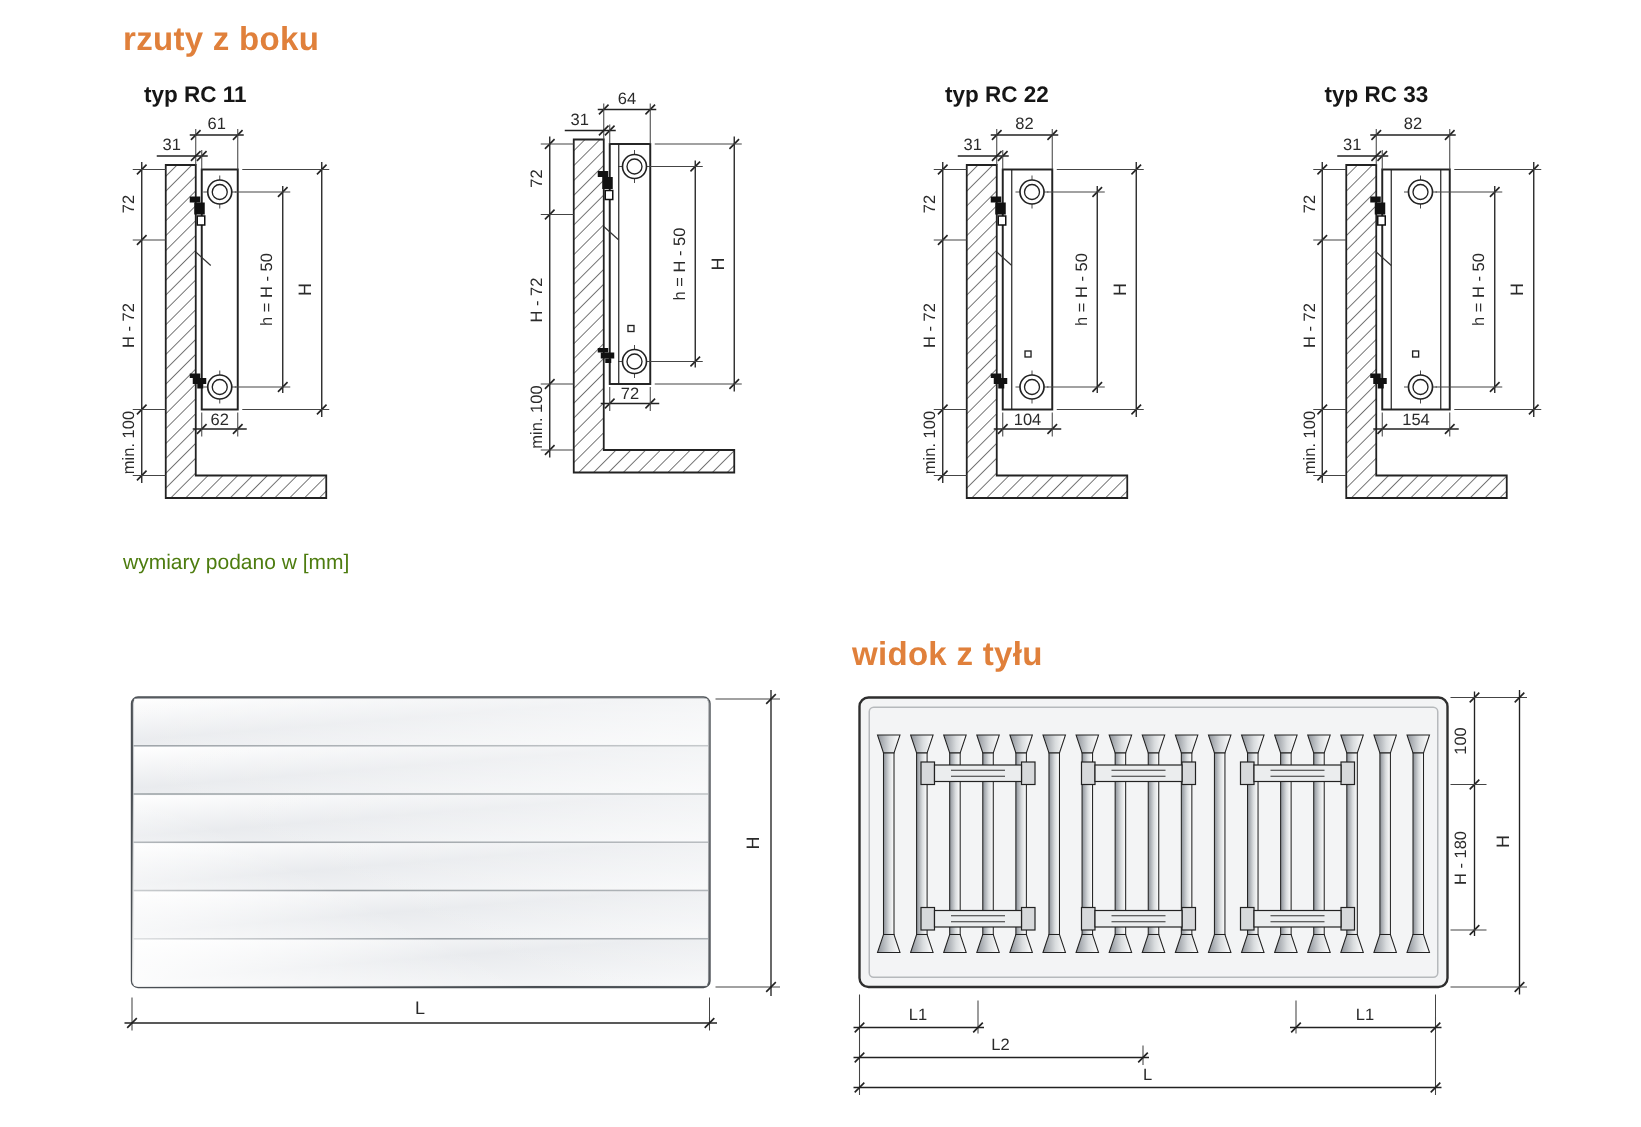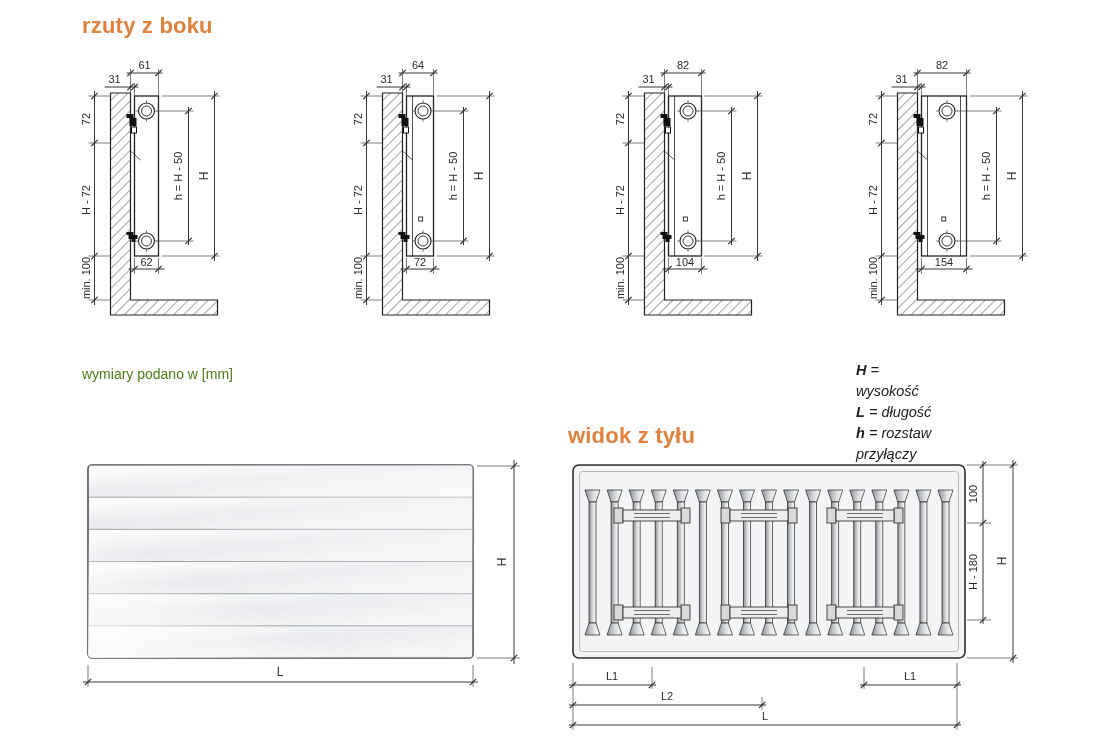--- a/index.html
+++ b/index.html
@@ -18,20 +18,21 @@
   svg text { font-family:"Liberation Sans", sans-serif; }
 </style>
 </head>
 <body>
 
 <div id="stage">
 
   <h1 class="section abs" style="left:82px; top:13px;">rzuty z boku</h1>
 
   <div class="sideview" style="left:58px;  top:55px;">
+    <div class="typ-title">typ RC 11</div>
     <div class="svg-mount">
         <svg width="245" height="262" viewBox="0 0 240 262">
           <defs>
             <pattern id="hatch-rc11" patternUnits="userSpaceOnUse" width="7" height="7" patternTransform="rotate(45)">
           <line x1="0" y1="0" x2="0" y2="7" stroke="#4a4a4a" stroke-width="1"></line>
             </pattern>
           </defs>
           <path d="M50,32 L70,32 L70,239 L157,239 L157,254 L50,254 Z" fill="url(#hatch-rc11)" stroke="#222" stroke-width="1.2"></path>
           <rect x="74" y="35" width="24" height="160" fill="#fff" stroke="#222" stroke-width="1.3"></rect>
           <line x1="75" y1="50" x2="97" y2="50" stroke="#333" stroke-width="0.6"></line>
@@ -158,20 +159,21 @@
           <line x1="68" y1="208" x2="107" y2="208" stroke="#222" stroke-width="0.9"></line>
           <line x1="70.8" y1="211.2" x2="77.2" y2="204.8" stroke="#222" stroke-width="1.1"></line>
           <line x1="97.8" y1="211.2" x2="104.2" y2="204.8" stroke="#222" stroke-width="1.1"></line>
           <line x1="74" y1="197" x2="74" y2="213" stroke="#444" stroke-width="0.7"></line>
           <line x1="101" y1="197" x2="101" y2="213" stroke="#444" stroke-width="0.7"></line>
           <text x="87.5" y="205" font-size="11" fill="#2a2a2a" text-anchor="middle">72</text>
         </svg>
       </div>
   </div>
   <div class="sideview" style="left:592px; top:55px;">
+    <div class="typ-title">typ RC 22</div>
     <div class="svg-mount">
         <svg width="245" height="262" viewBox="0 0 240 262">
           <defs>
             <pattern id="hatch-rc22" patternUnits="userSpaceOnUse" width="7" height="7" patternTransform="rotate(45)">
           <line x1="0" y1="0" x2="0" y2="7" stroke="#4a4a4a" stroke-width="1"></line>
             </pattern>
           </defs>
           <path d="M50,32 L70,32 L70,239 L157,239 L157,254 L50,254 Z" fill="url(#hatch-rc22)" stroke="#222" stroke-width="1.2"></path>
           <rect x="74" y="35" width="33" height="160" fill="#fff" stroke="#222" stroke-width="1.3"></rect>
           <line x1="80" y1="35" x2="80" y2="195" stroke="#222" stroke-width="0.8"></line>
@@ -229,20 +231,21 @@
           <line x1="68" y1="208" x2="113" y2="208" stroke="#222" stroke-width="0.9"></line>
           <line x1="70.8" y1="211.2" x2="77.2" y2="204.8" stroke="#222" stroke-width="1.1"></line>
           <line x1="103.8" y1="211.2" x2="110.2" y2="204.8" stroke="#222" stroke-width="1.1"></line>
           <line x1="74" y1="197" x2="74" y2="213" stroke="#444" stroke-width="0.7"></line>
           <line x1="107" y1="197" x2="107" y2="213" stroke="#444" stroke-width="0.7"></line>
           <text x="90.5" y="205" font-size="11" fill="#2a2a2a" text-anchor="middle">104</text>
         </svg>
       </div>
   </div>
   <div class="sideview" style="left:845px; top:55px;">
+    <div class="typ-title">typ RC 33</div>
     <div class="svg-mount">
         <svg width="245" height="262" viewBox="0 0 240 262">
           <defs>
             <pattern id="hatch-rc33" patternUnits="userSpaceOnUse" width="7" height="7" patternTransform="rotate(45)">
           <line x1="0" y1="0" x2="0" y2="7" stroke="#4a4a4a" stroke-width="1"></line>
             </pattern>
           </defs>
           <path d="M50,32 L70,32 L70,239 L157,239 L157,254 L50,254 Z" fill="url(#hatch-rc33)" stroke="#222" stroke-width="1.2"></path>
           <rect x="74" y="35" width="45" height="160" fill="#fff" stroke="#222" stroke-width="1.3"></rect>
           <line x1="80" y1="35" x2="80" y2="195" stroke="#222" stroke-width="0.8"></line>
@@ -303,34 +306,20 @@
           <line x1="115.8" y1="211.2" x2="122.2" y2="204.8" stroke="#222" stroke-width="1.1"></line>
           <line x1="74" y1="197" x2="74" y2="213" stroke="#444" stroke-width="0.7"></line>
           <line x1="119" y1="197" x2="119" y2="213" stroke="#444" stroke-width="0.7"></line>
           <text x="96.5" y="205" font-size="11" fill="#2a2a2a" text-anchor="middle">154</text>
         </svg>
       </div>
   </div>
 
   <div class="note abs" style="left:82px; top:366px;">wymiary podano w [mm]</div>
 
-  <div class="legend abs" style="left:856px; top:360px;">
-    <div>
-      <span class="sym">H</span>
-      <span>= wysokość</span>
-    </div>
-    <div>
-      <span class="sym">L</span>
-      <span>= długość</span>
-    </div>
-    <div>
-      <span class="sym">h</span>
-      <span>= rozstaw przyłączy</span>
-    </div>
-  </div>
 
   <div class="abs" style="left:80px; top:455px;" id="front-mount"><svg width="475" height="260" viewBox="0 0 475 260">
   <defs>
     <linearGradient id="rowg" x1="0" y1="0" x2="1" y2="1">
       <stop offset="0" stop-color="#ffffff"></stop>
             <stop offset="0.45" stop-color="#e9ebee"></stop>
       <stop offset="1" stop-color="#f7f8f9"></stop>
           </linearGradient>
     <linearGradient id="sheen" x1="0" y1="1" x2="1" y2="0">
       <stop offset="0" stop-color="#ffffff" stop-opacity="0.9"></stop>

